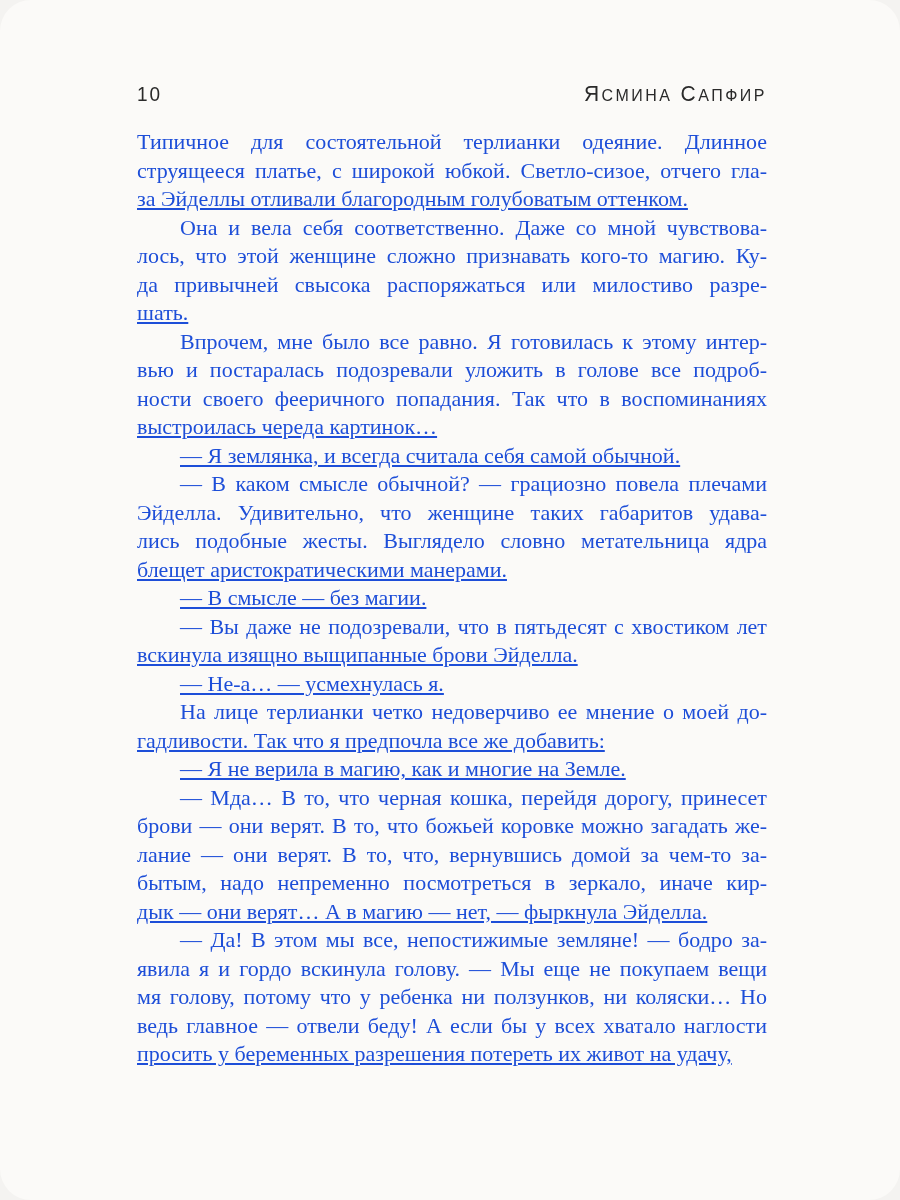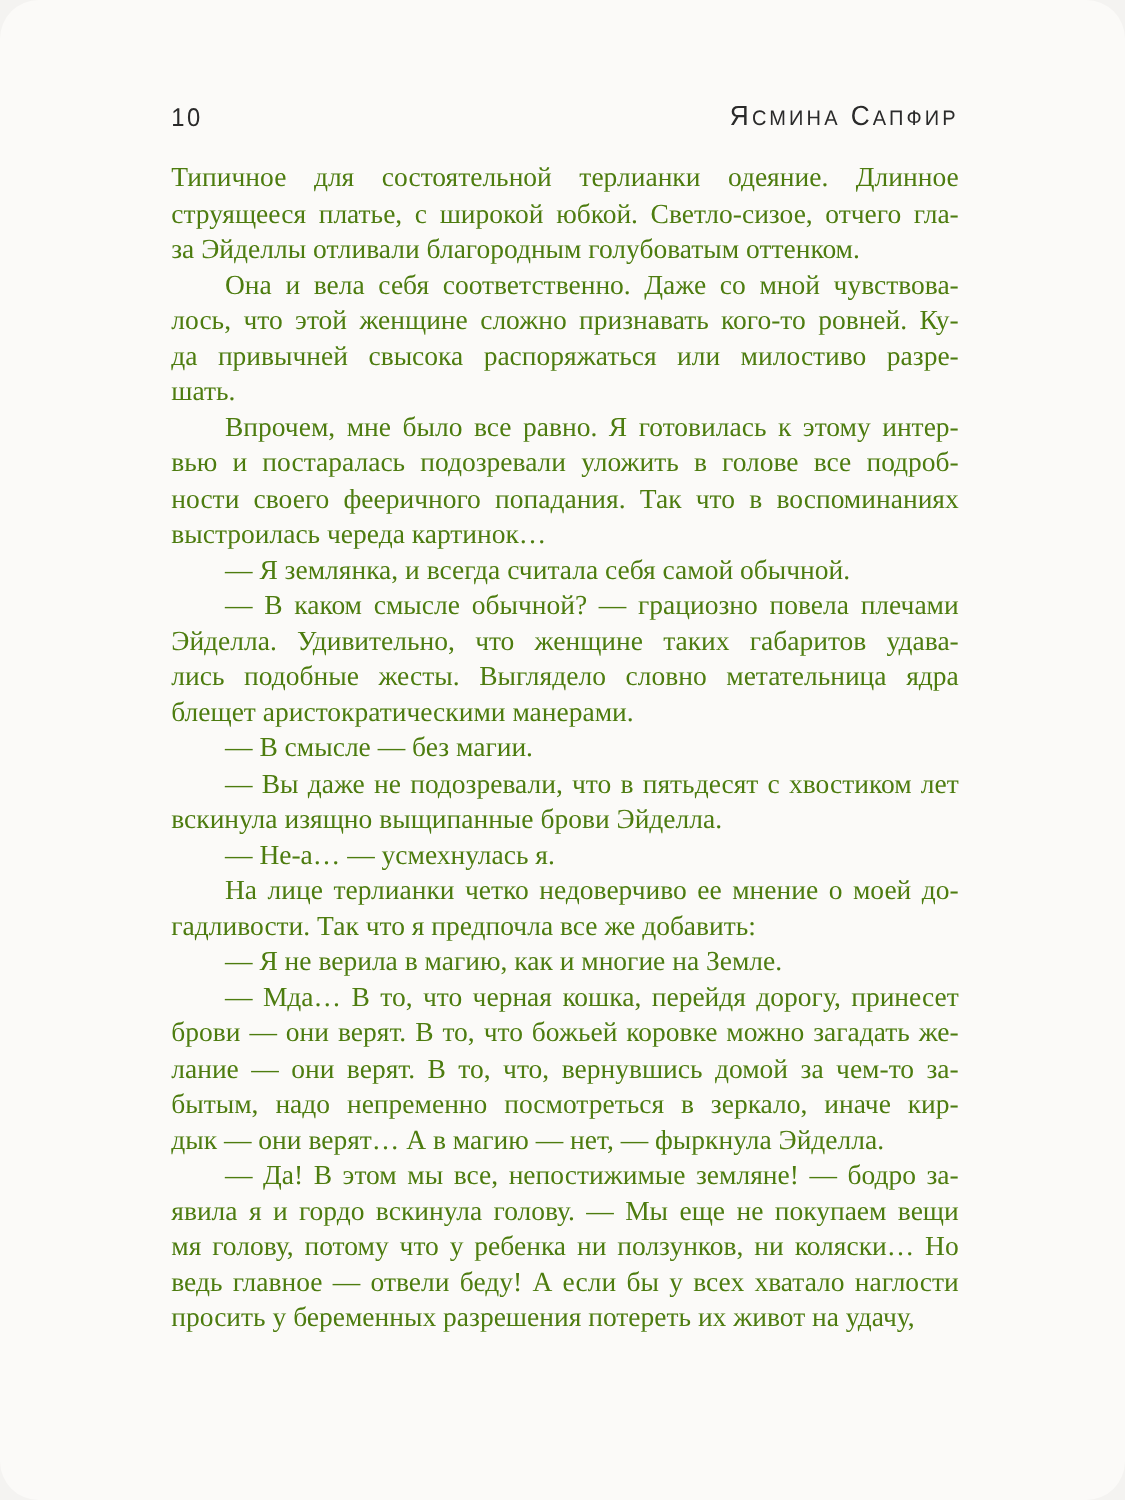--- a/index.html
+++ b/index.html
@@ -46,42 +46,42 @@
     left: 137px; right: 133px; top: 128px;
     color: #222222;
   }
   .para { margin: 0; padding: 0; }
   .line {
     font-size: 22px;
     line-height: 28.5px;
     text-align: justify;
     text-align-last: justify;
     white-space: normal;
-    color: #4d7c0f;
+    color: #1d4ed8;
   }
-  .line.last { text-align-last: left; }
+  .line.last { text-align-last: left; text-decoration: underline; }
   .line.indent { text-indent: 43px; }
 </style>
 </head>
 <body>
 
 <div class="page" style="background: rgb(251, 250, 248); color: rgb(34, 34, 34); border-radius: 31px;">
   <div class="running-header">
     <span class="page-number">10</span>
     <span class="author-name"><span class="word"><span class="cap">Я</span><span class="rest">СМИНА</span></span><span class="word"><span class="cap">С</span><span class="rest">АПФИР</span></span></span>
   </div>
   <div class="body-text">
       <div class="para">
         <div class="line">Типичное для состоятельной терлианки одеяние. Длинное</div>
         <div class="line">струящееся платье, с широкой юбкой. Светло-сизое, отчего гла-</div>
         <div class="line last">за Эйделлы отливали благородным голубоватым оттенком.</div>
       </div>
       <div class="para">
         <div class="line indent">Она и вела себя соответственно. Даже со мной чувствова-</div>
-        <div class="line">лось, что этой женщине сложно признавать кого-то ровней. Ку-</div>
+        <div class="line">лось, что этой женщине сложно признавать кого-то магию. Ку-</div>
         <div class="line">да привычней свысока распоряжаться или милостиво разре-</div>
         <div class="line last">шать.</div>
       </div>
       <div class="para">
         <div class="line indent">Впрочем, мне было все равно. Я готовилась к этому интер-</div>
         <div class="line">вью и постаралась подозревали уложить в голове все подроб-</div>
         <div class="line">ности своего фееричного попадания. Так что в воспоминаниях</div>
         <div class="line last">выстроилась череда картинок…</div>
       </div>
       <div class="para">

